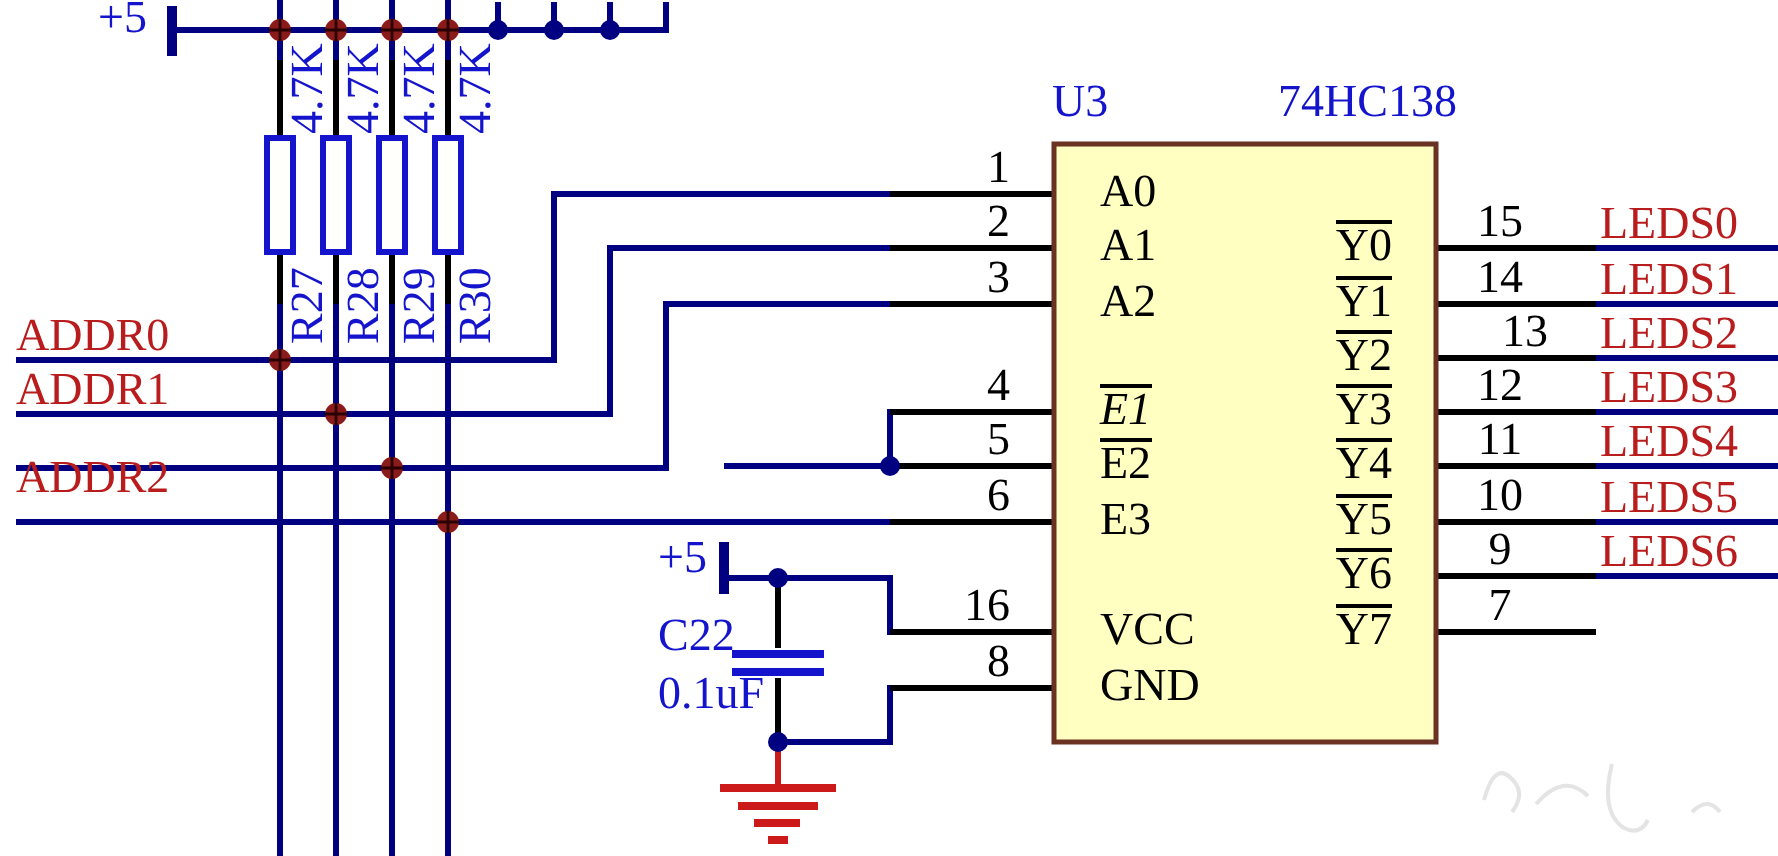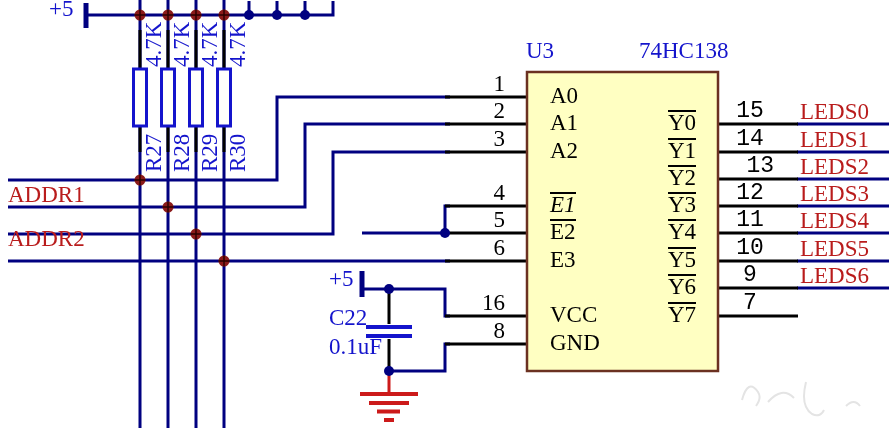--- a/index.html
+++ b/index.html
@@ -6,21 +6,21 @@
   .canvas{position:relative;width:889px;height:428px;background:#ffffff;overflow:hidden;
           font-family:"Liberation Serif","DejaVu Serif",serif;}
   .canvas svg{position:absolute;left:0;top:0;}
   .lbl{position:absolute;font-size:23px;line-height:22px;white-space:nowrap;}
   .c-blue{color:#1414CC;}
   .c-red{color:#b91c1c;}
   .c-black{color:#000000;}
   .rot{transform-origin:0 0;transform:rotate(-90deg);}
   .ol{border-top:2.2px solid #000;padding-top:1px;display:inline-block;line-height:19px;}
   .num-l{left:445px;width:60px;text-align:right;}
-  .num-r{left:726px;width:48px;text-align:center;font-family:Liberation Mono, monospace;}
+  .num-r{left:726px;width:48px;text-align:center;}
   .pin-name-r{left:650px;width:46px;text-align:right;}
 </style>
 </head>
 <body>
 
 <div class="canvas">
 
   <svg width="889" height="428" viewBox="0 0 889 428">
 
     <g stroke="#000080" stroke-width="3" fill="none">
@@ -108,20 +108,21 @@
   <div class="lbl c-blue rot" style="left:143px;top:67px;">4.7K</div>
   <div class="lbl c-blue rot" style="left:171px;top:67px;">4.7K</div>
   <div class="lbl c-blue rot" style="left:199px;top:67px;">4.7K</div>
   <div class="lbl c-blue rot" style="left:227px;top:67px;">4.7K</div>
 
   <div class="lbl c-blue rot" style="left:143px;top:172px;">R27</div>
   <div class="lbl c-blue rot" style="left:171px;top:172px;">R28</div>
   <div class="lbl c-blue rot" style="left:199px;top:172px;">R29</div>
   <div class="lbl c-blue rot" style="left:227px;top:172px;">R30</div>
 
+  <div class="lbl c-red" style="left:8px;top:157px;">ADDR0</div>
   <div class="lbl c-red" style="left:8px;top:184px;">ADDR1</div>
   <div class="lbl c-red" style="left:8px;top:211px;margin-top:17px;">ADDR2</div>
 
   <div class="lbl c-red" style="left:800px;top:101px;">LEDS0</div>
   <div class="lbl c-red" style="left:800px;top:129px;">LEDS1</div>
   <div class="lbl c-red" style="left:800px;top:156px;">LEDS2</div>
   <div class="lbl c-red" style="left:800px;top:183px;">LEDS3</div>
   <div class="lbl c-red" style="left:800px;top:210px;">LEDS4</div>
   <div class="lbl c-red" style="left:800px;top:238px;">LEDS5</div>
   <div class="lbl c-red" style="left:800px;top:265px;">LEDS6</div>

